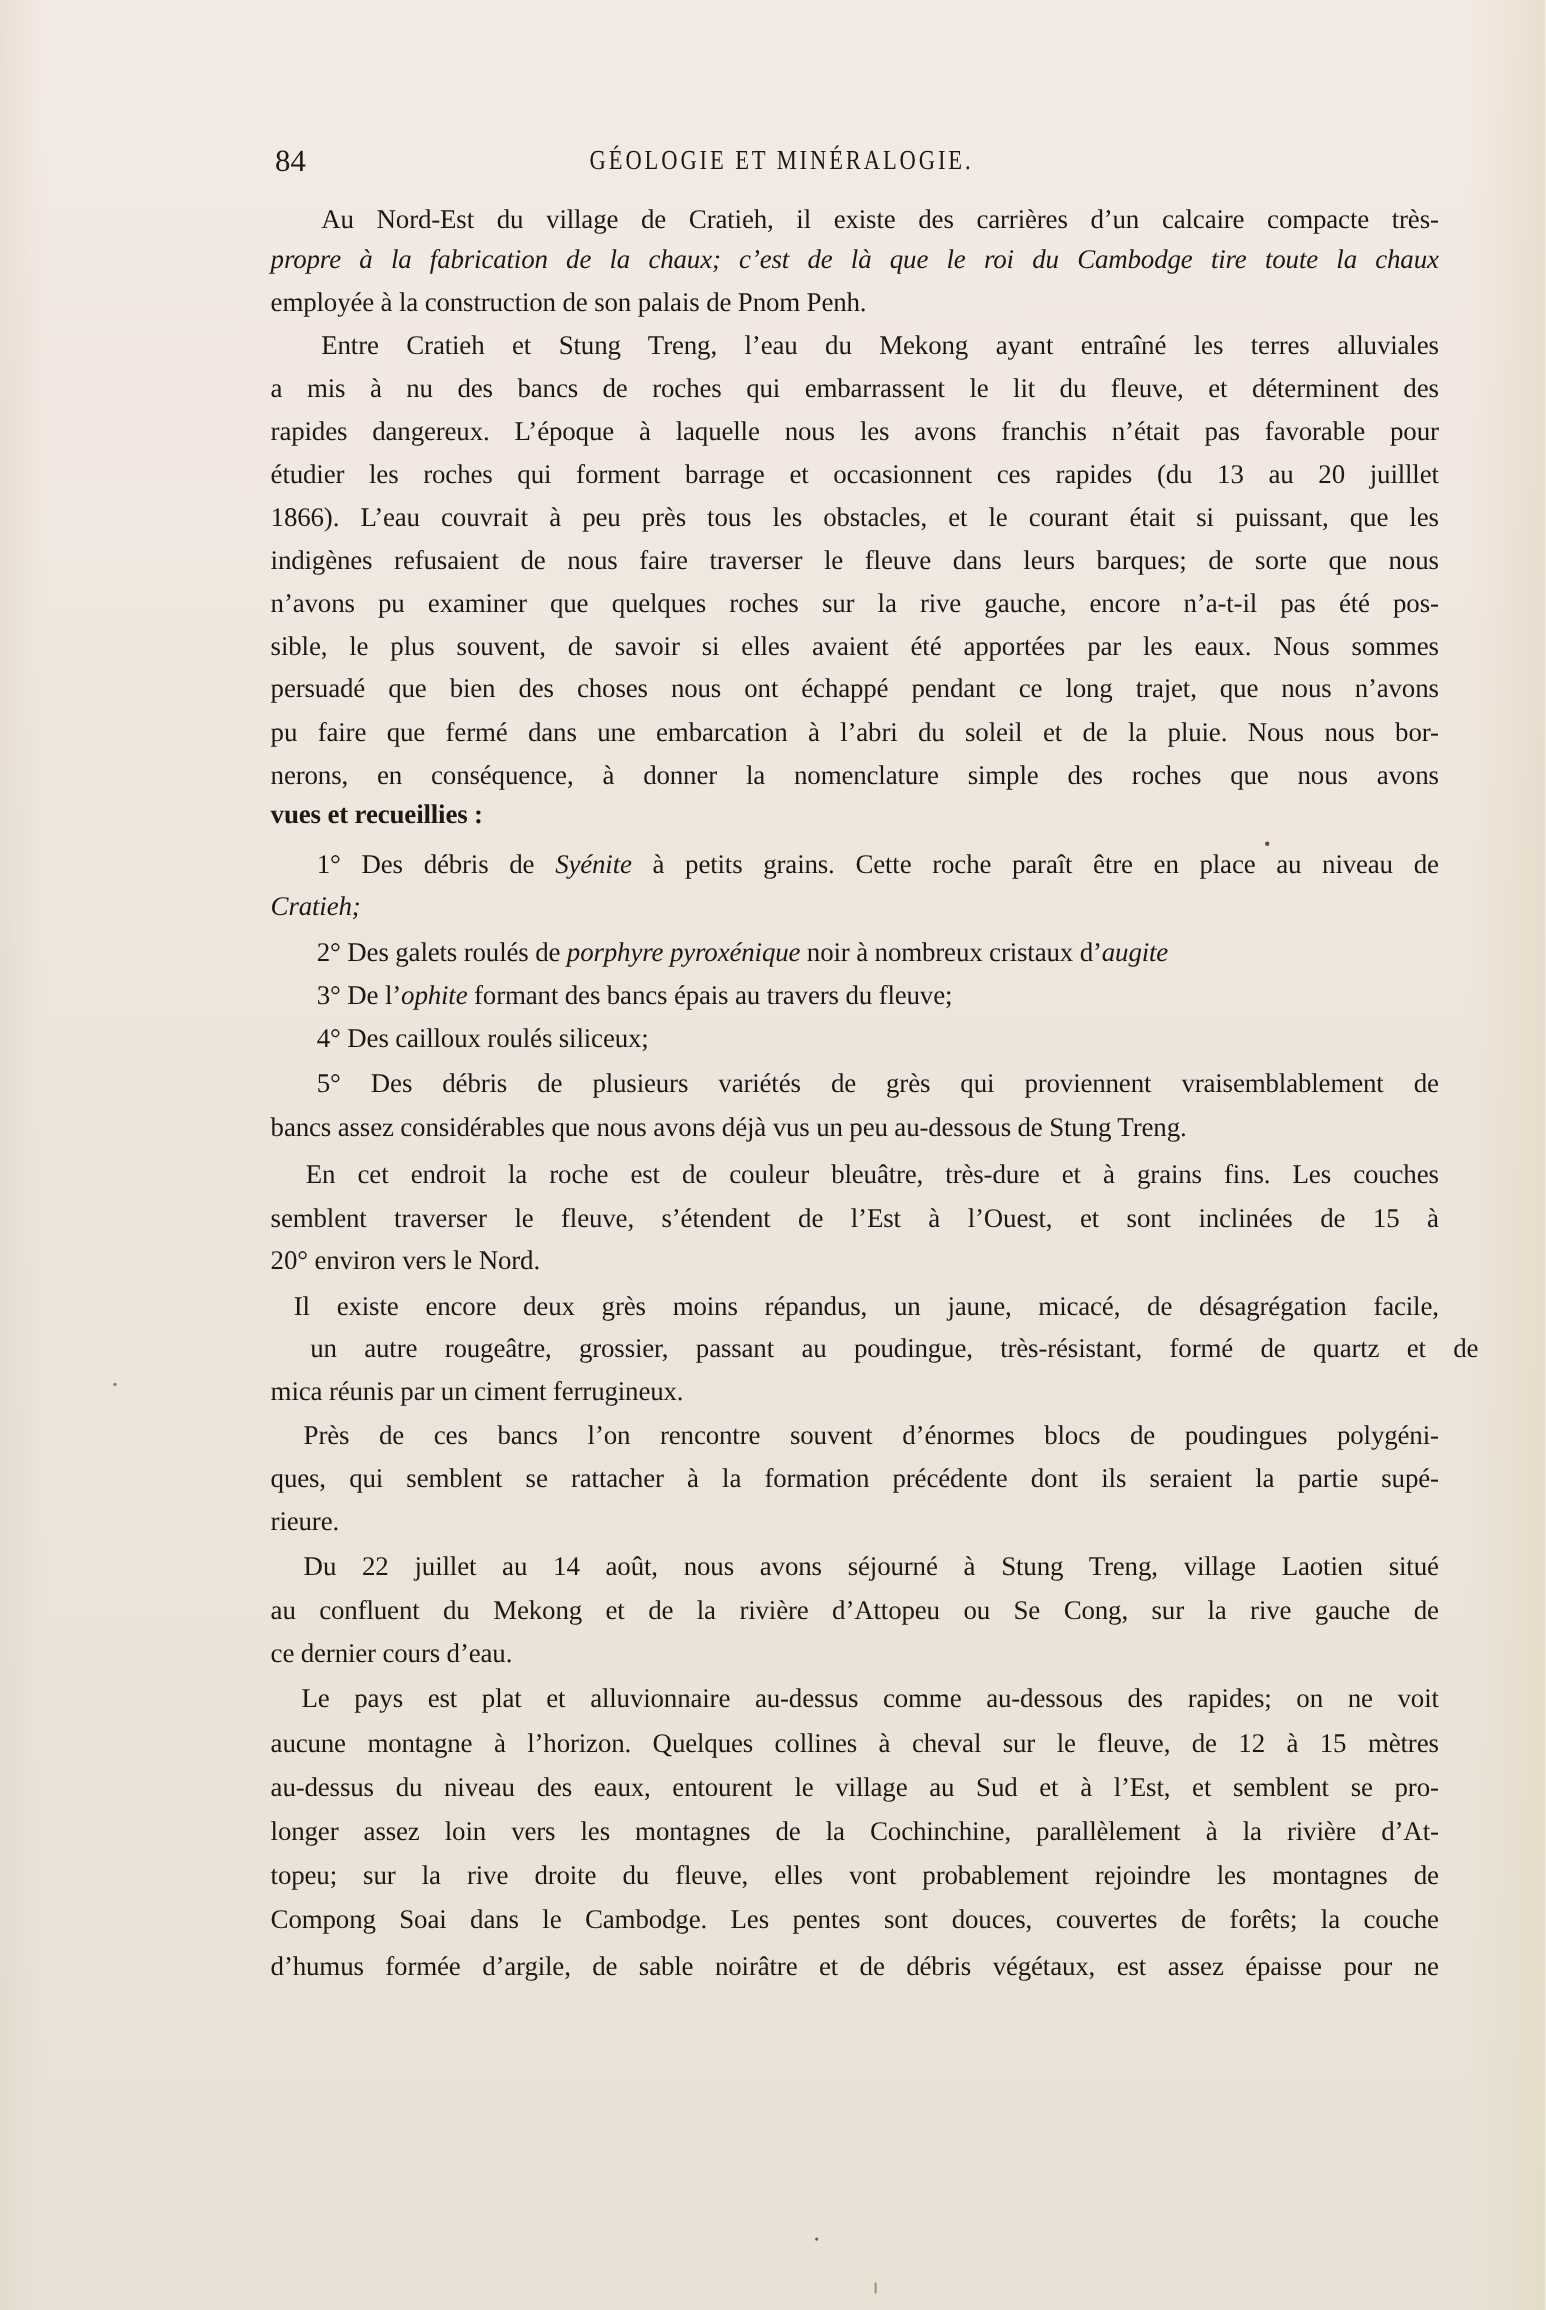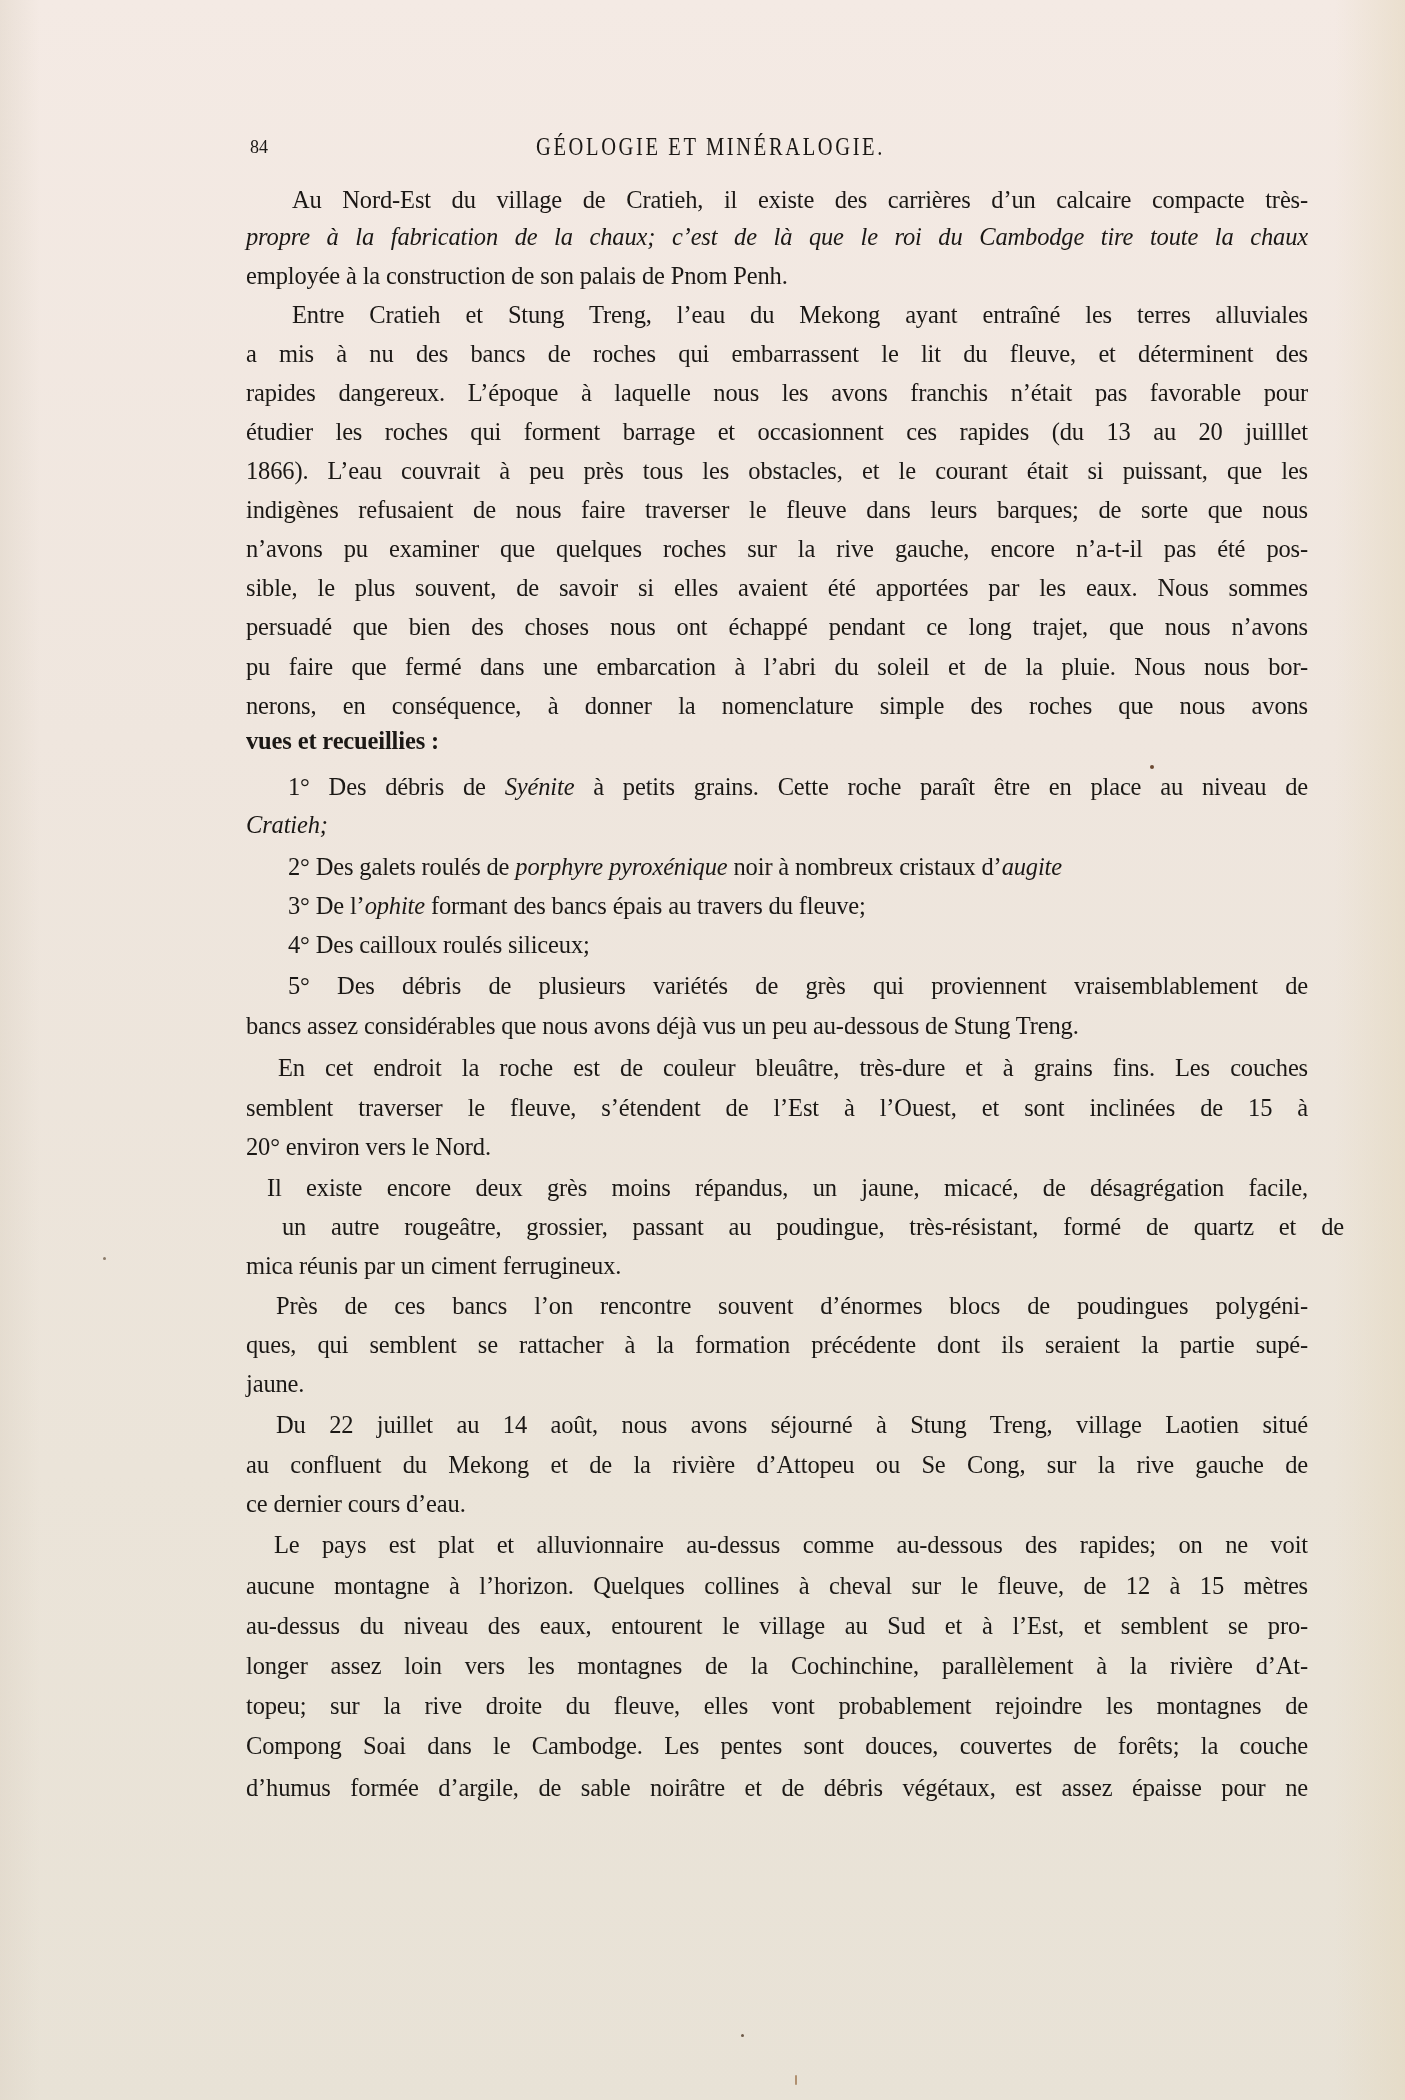--- a/index.html
+++ b/index.html
@@ -17,21 +17,21 @@
   }
   .edge-left {
     position: absolute; top: 0; left: 0; width: 40px; height: 2100px;
     background: linear-gradient(90deg, rgba(220,210,196,0.45) 0%, rgba(220,210,196,0) 100%);
     pointer-events: none;
   }
   .running-head {
     position: absolute; top: 130px; left: 246px; width: 1062px; height: 34px;
   }
   .page-number {
-    position: absolute; left: 4px; top: 0; font-size: 18px; line-height: 34px;
+    position: absolute; left: 4px; top: 0; font-size: 28px; line-height: 34px;
     letter-spacing: 0px;
   }
   .head-title {
     position: absolute; left: 290px; top: 0; font-size: 25px; line-height: 34px;
     letter-spacing: 3.2px; font-weight: normal; margin: 0;
     transform: scaleX(0.82); transform-origin: left center;
   }
   .text-block {
     position: absolute; left: 246px; top: 0; width: 1062px;
   }
@@ -101,21 +101,21 @@
       <div class="line last" style="top: 1130px;">20° environ vers le Nord.</div>
     </section>
     <section>
       <div class="line" style="top: 1171px; left: 21px; width: 1041px;">Il existe encore deux grès moins répandus, un jaune, micacé, de désagrégation facile,</div>
       <div class="line" style="top: 1210px; margin-left: 36px;">un autre rougeâtre, grossier, passant au poudingue, très-résistant, formé de quartz et de</div>
       <div class="line last" style="top: 1249px;">mica réunis par un ciment ferrugineux.</div>
     </section>
     <section>
       <div class="line" style="top: 1289px; left: 30px; width: 1032px;">Près de ces bancs l’on rencontre souvent d’énormes blocs de poudingues polygéni-</div>
       <div class="line" style="top: 1328px;">ques, qui semblent se rattacher à la formation précédente dont ils seraient la partie supé-</div>
-      <div class="line last" style="top: 1367px;">jaune.</div>
+      <div class="line last" style="top: 1367px;">rieure.</div>
     </section>
     <section>
       <div class="line" style="top: 1408px; left: 30px; width: 1032px;">Du 22 juillet au 14 août, nous avons séjourné à Stung Treng, village Laotien situé</div>
       <div class="line" style="top: 1448px;">au confluent du Mekong et de la rivière d’Attopeu ou Se Cong, sur la rive gauche de</div>
       <div class="line last" style="top: 1487px;">ce dernier cours d’eau.</div>
     </section>
     <section>
       <div class="line" style="top: 1528px; left: 28px; width: 1034px;">Le pays est plat et alluvionnaire au-dessus comme au-dessous des rapides; on ne voit</div>
       <div class="line" style="top: 1569px;">aucune montagne à l’horizon. Quelques collines à cheval sur le fleuve, de 12 à 15 mètres</div>
       <div class="line" style="top: 1609px;">au-dessus du niveau des eaux, entourent le village au Sud et à l’Est, et semblent se pro-</div>

